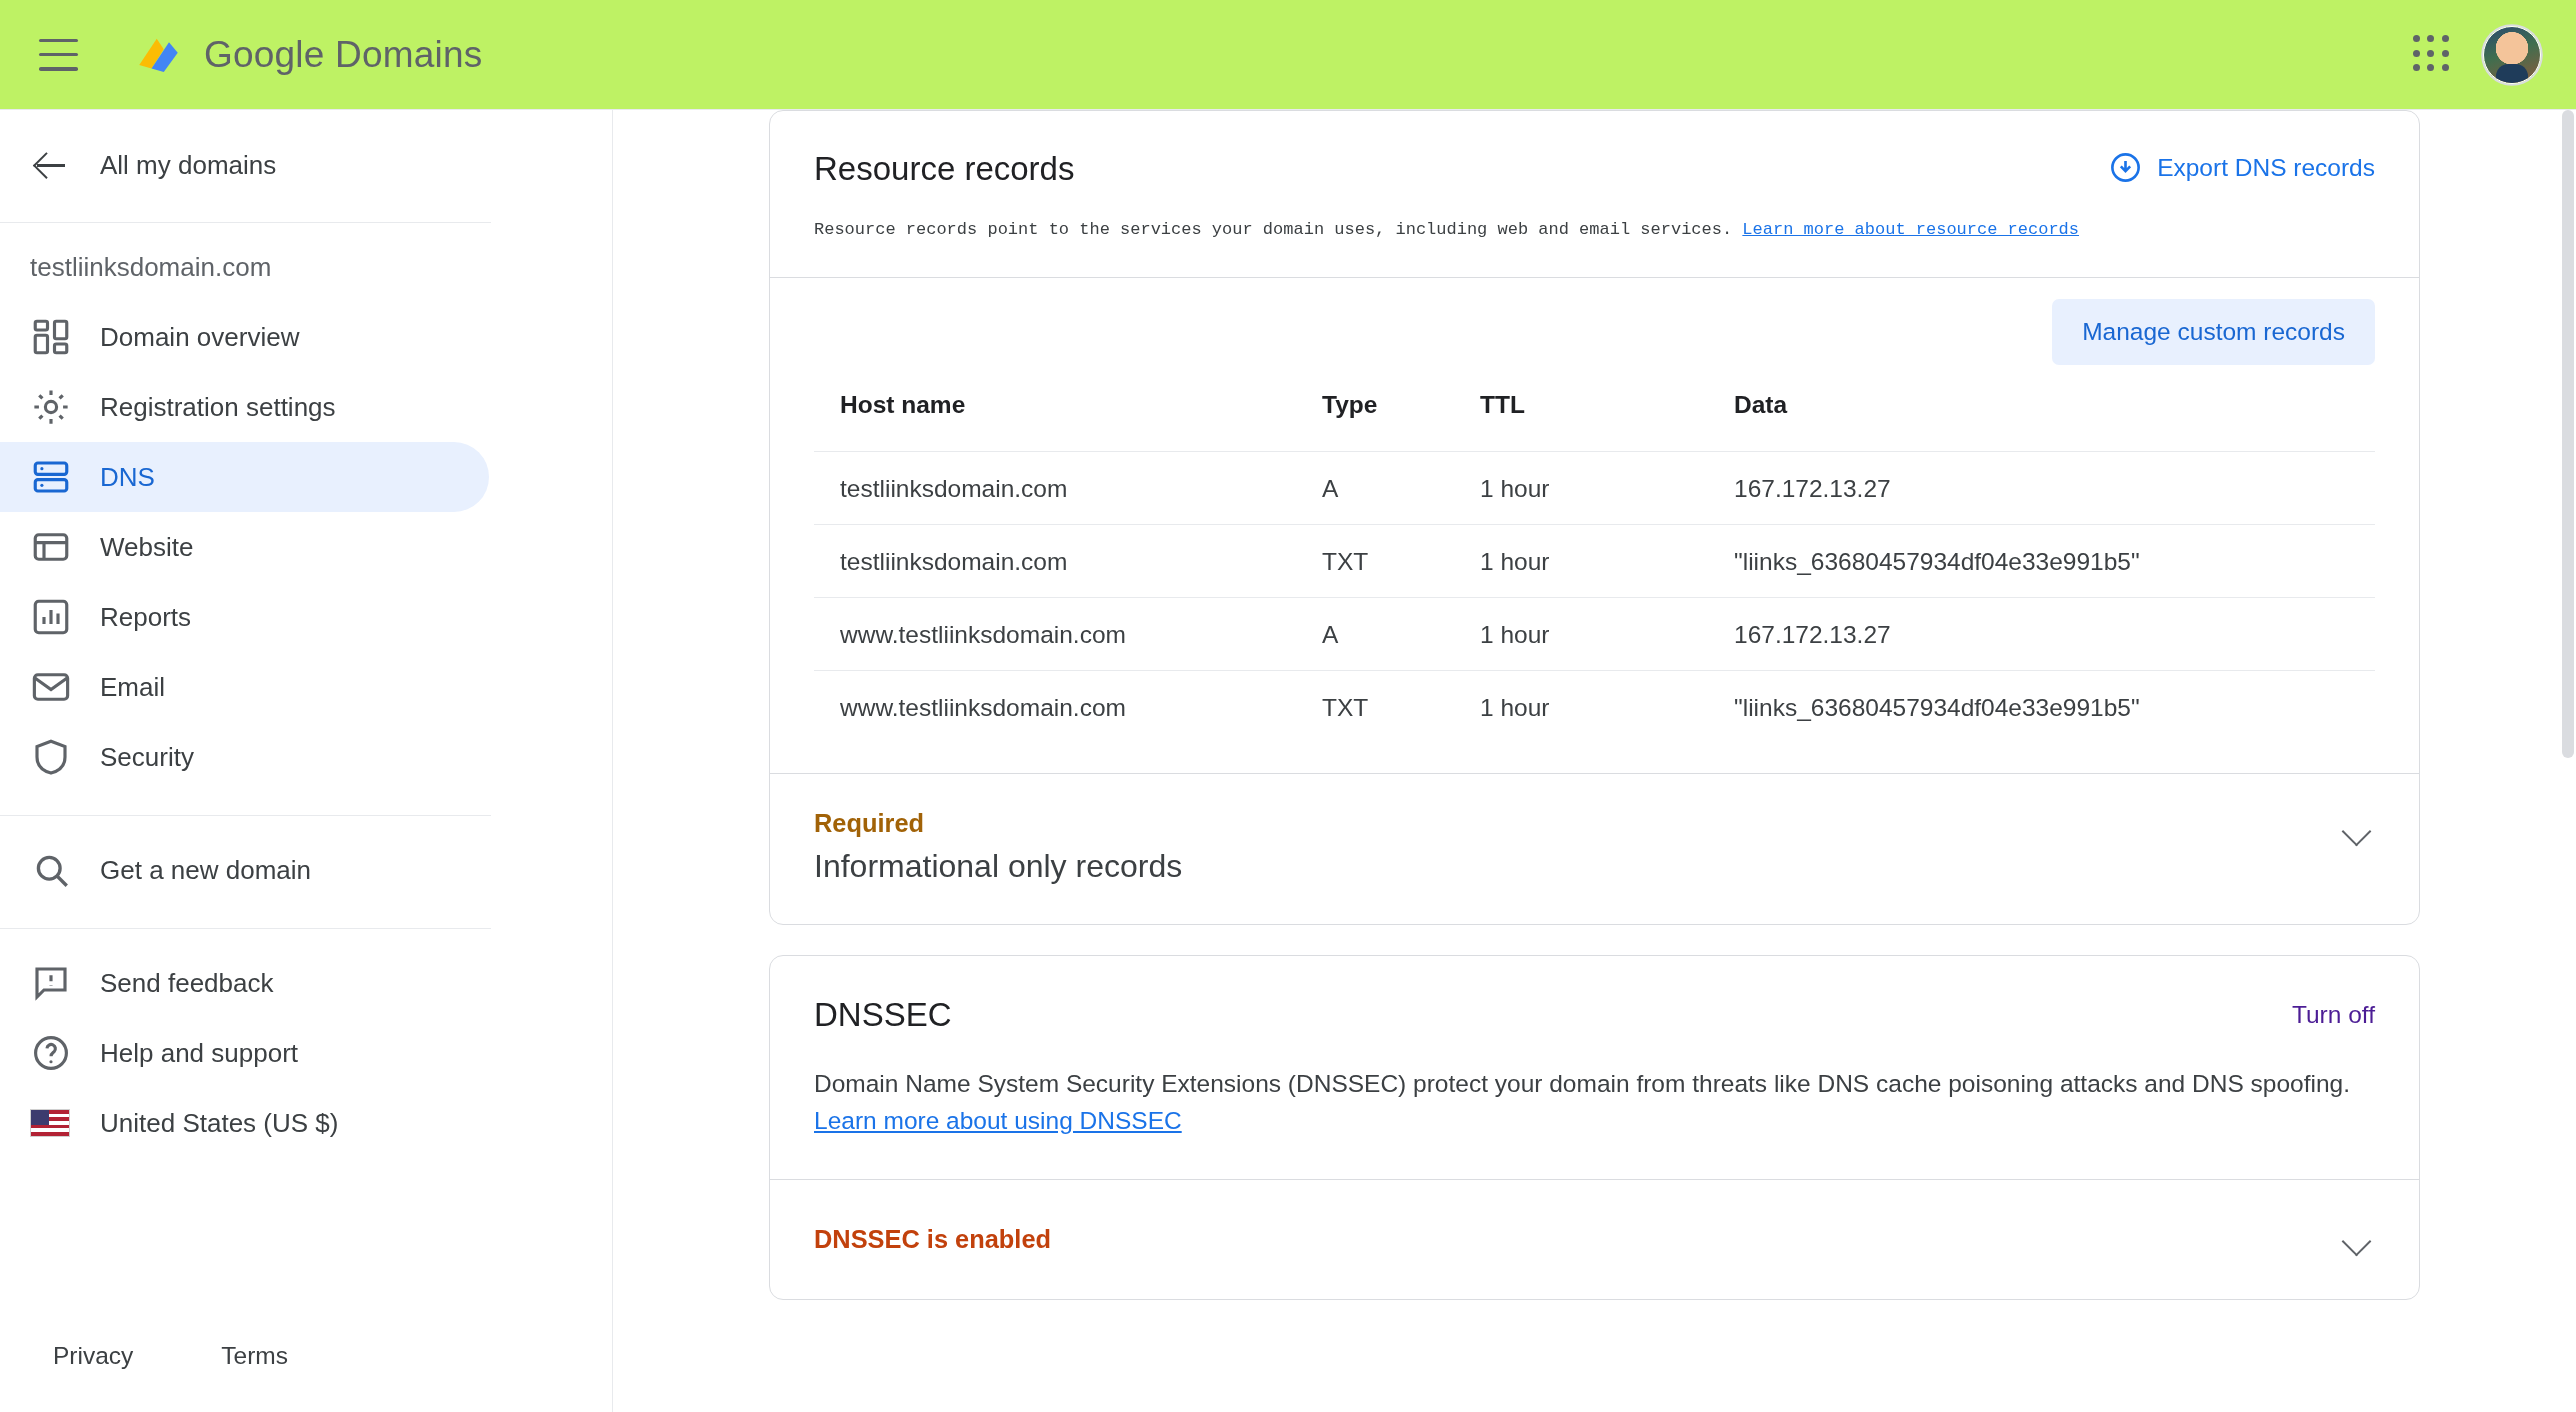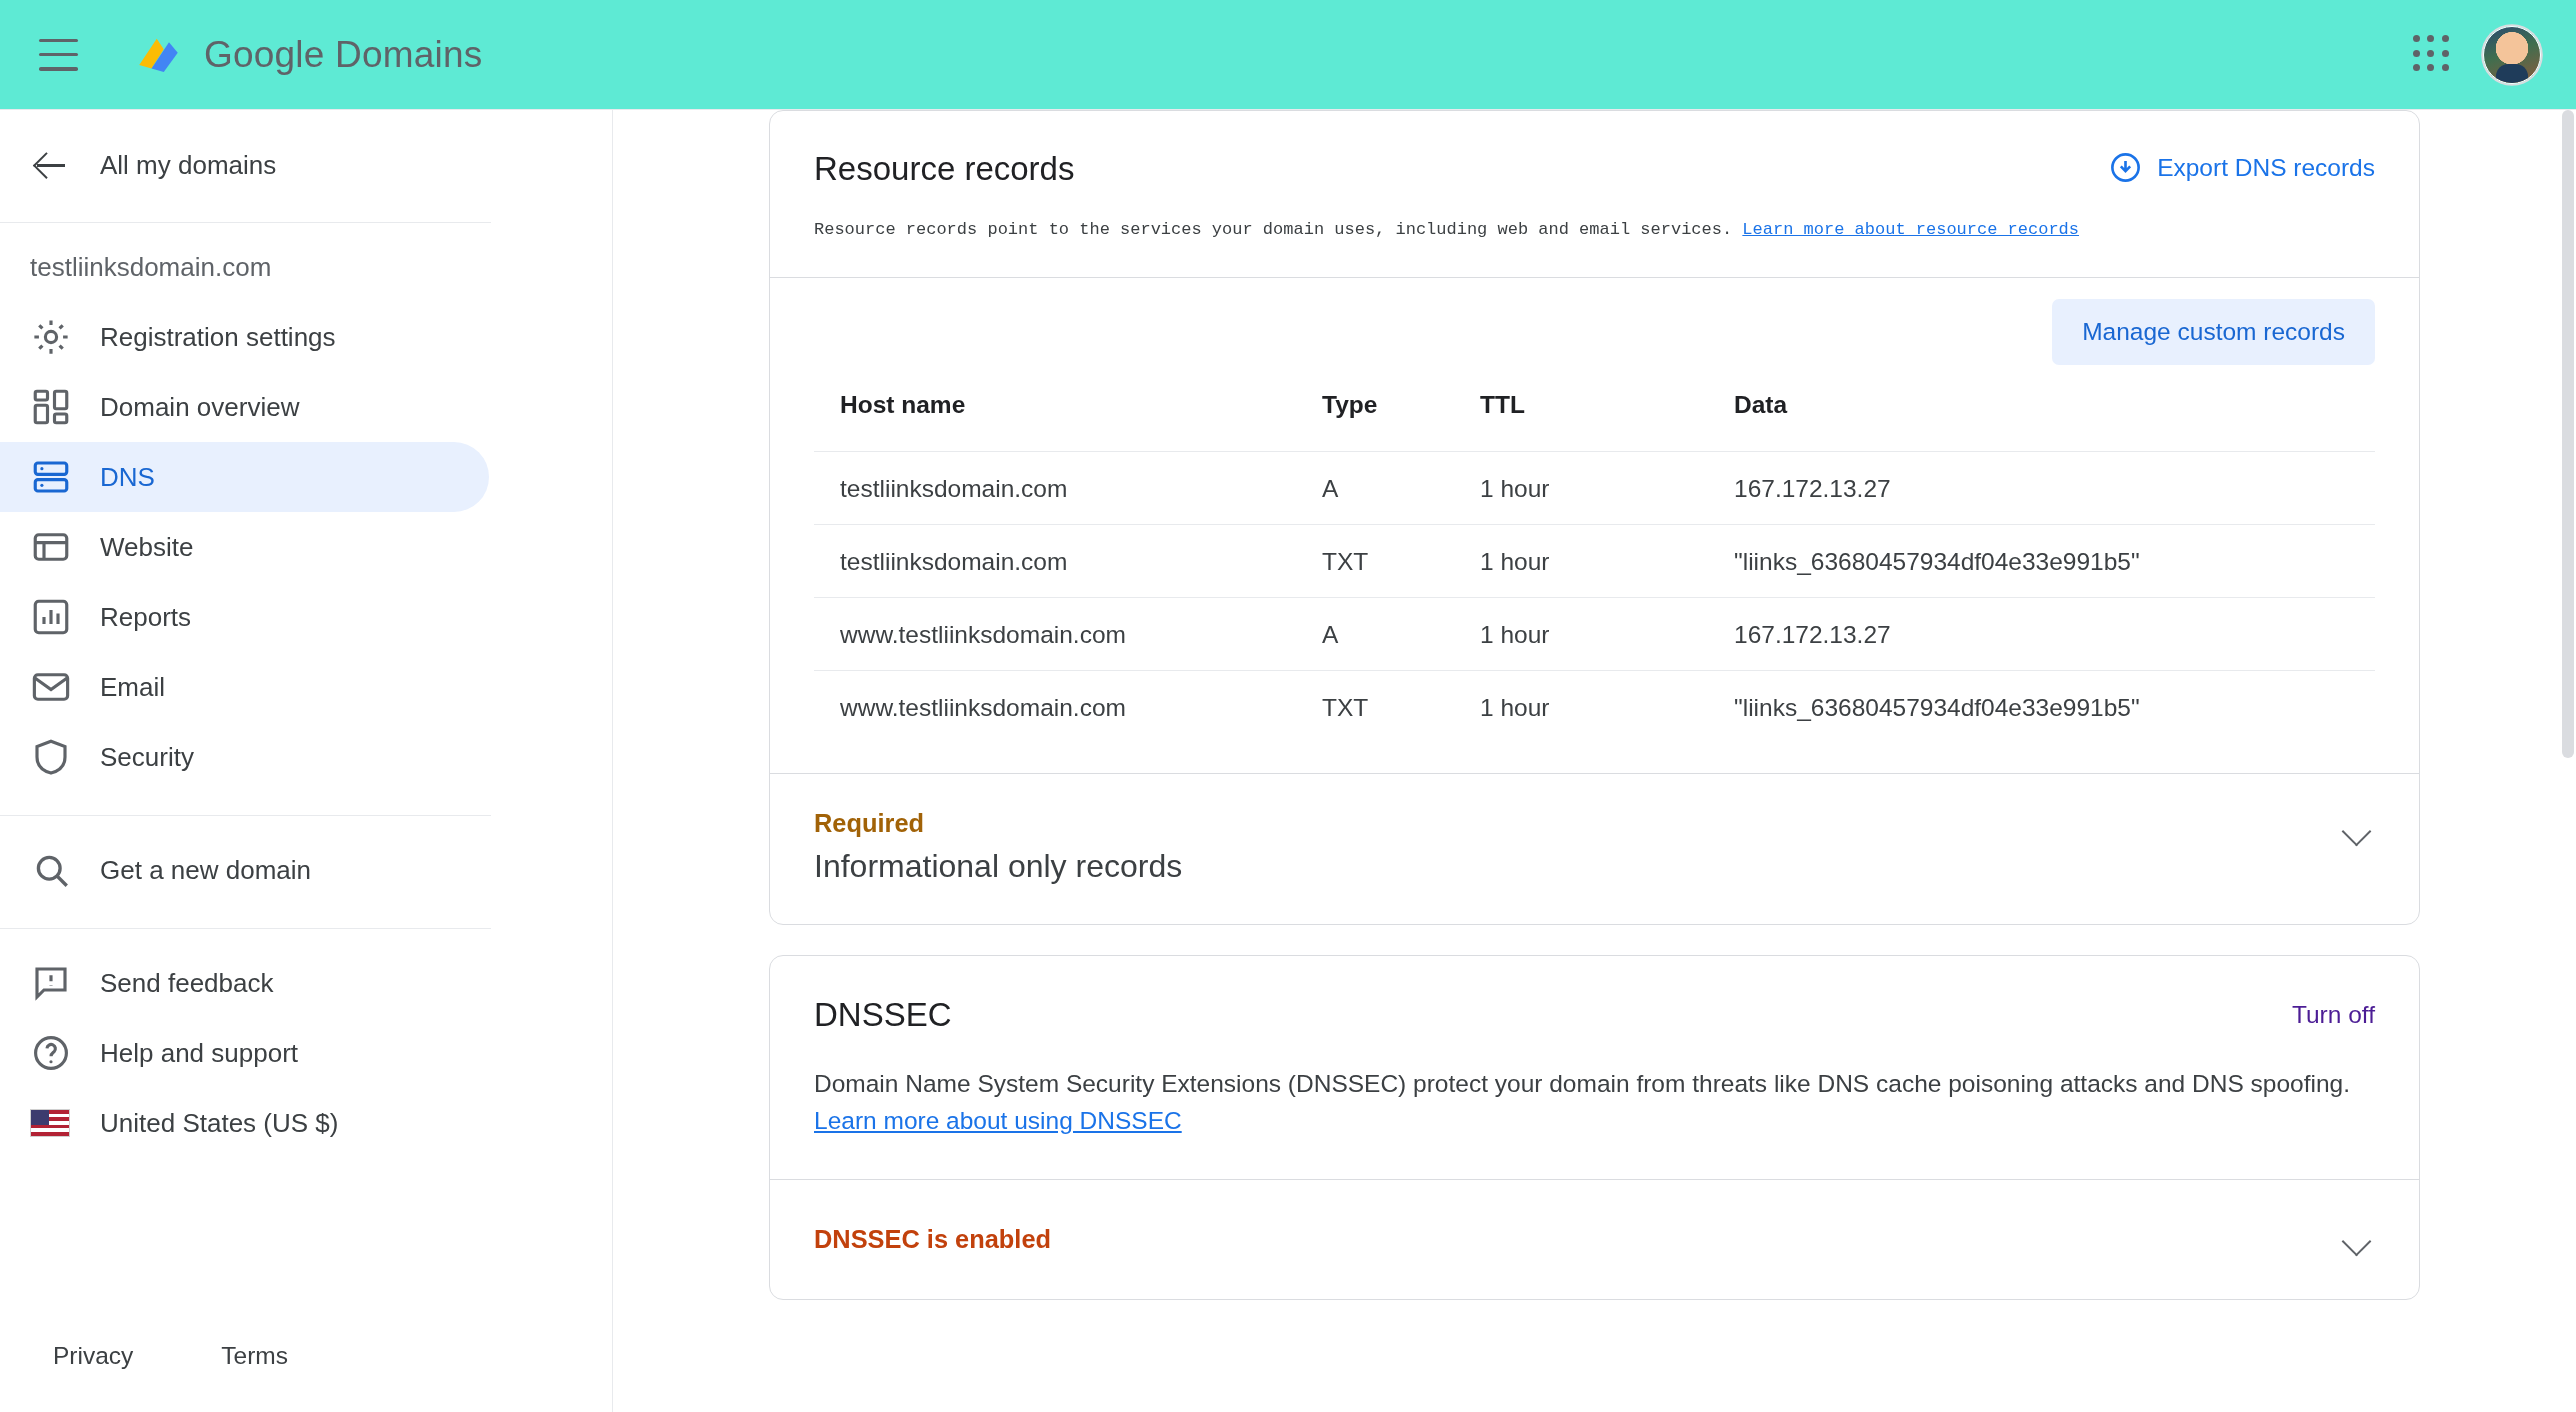--- a/index.html
+++ b/index.html
@@ -9,21 +9,21 @@
     background: #ffffff;
     font-family: "Liberation Sans", sans-serif;
     color: #202124;
     overflow: hidden;
   }
   body { position: relative; }
 
   
   .topbar {
     position: absolute; top: 0; left: 0; width: 2576px; height: 110px;
-    background: #5eead4;
+    background: #bef264;
     border-bottom: 0.9px solid #e8eaed;
     display: flex; align-items: center;
   }
   .hamburger {
     width: 42px; height: 32px; margin-left: 39px;
     display: flex; flex-direction: column; justify-content: space-between;
     cursor: pointer;
   }
   .hamburger span { display: block; height: 3.5px; background: #5f6368; border-radius: 1.8px; width: 39px; }
 
@@ -234,37 +234,37 @@
     <div class="back-label">All my domains</div>
   </div>
 
   <div class="sb-divider"></div>
 
   <div class="domain-name">testliinksdomain.com</div>
 
   <div class="nav-item">
     <span class="ico">
       <svg width="42" height="42" viewBox="0 0 24 24" fill="none" stroke="currentColor" stroke-width="1.8">
-        <circle cx="12" cy="12" r="3.2"></circle>
-        <path d="M12 2.5v2.6M12 18.9v2.6M21.5 12h-2.6M5.1 12H2.5M18.7 5.3l-1.8 1.8M7.1 16.9l-1.8 1.8M18.7 18.7l-1.8-1.8M7.1 7.1L5.3 5.3"></path>
-      </svg>
-    </span>
-    <span>Registration settings</span>
-  </div>
-
-  <div class="nav-item">
-    <span class="ico">
-      <svg width="42" height="42" viewBox="0 0 24 24" fill="none" stroke="currentColor" stroke-width="1.8">
         <rect x="3" y="3" width="7" height="5" rx="1"></rect>
           <rect x="3" y="11" width="7" height="10" rx="1"></rect>
         <rect x="14" y="3" width="7" height="10" rx="1"></rect>
           <rect x="14" y="16" width="7" height="5" rx="1"></rect>
       </svg>
     </span>
     <span>Domain overview</span>
+  </div>
+
+  <div class="nav-item">
+    <span class="ico">
+      <svg width="42" height="42" viewBox="0 0 24 24" fill="none" stroke="currentColor" stroke-width="1.8">
+        <circle cx="12" cy="12" r="3.2"></circle>
+        <path d="M12 2.5v2.6M12 18.9v2.6M21.5 12h-2.6M5.1 12H2.5M18.7 5.3l-1.8 1.8M7.1 16.9l-1.8 1.8M18.7 18.7l-1.8-1.8M7.1 7.1L5.3 5.3"></path>
+      </svg>
+    </span>
+    <span>Registration settings</span>
   </div>
 
   <div class="nav-item active">
     <span class="ico">
       <svg width="42" height="42" viewBox="0 0 24 24" fill="none" stroke="currentColor" stroke-width="1.8">
         <rect x="3" y="4" width="18" height="6.5" rx="1.5"></rect>
           <rect x="3" y="13.5" width="18" height="6.5" rx="1.5"></rect>
         <circle cx="6.8" cy="7.25" r="0.9" fill="currentColor" stroke="none"></circle>
         <circle cx="6.8" cy="16.75" r="0.9" fill="currentColor" stroke="none"></circle>
       </svg>

